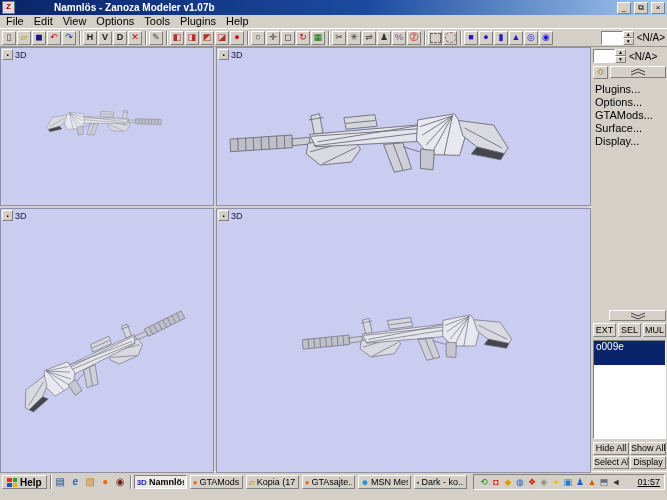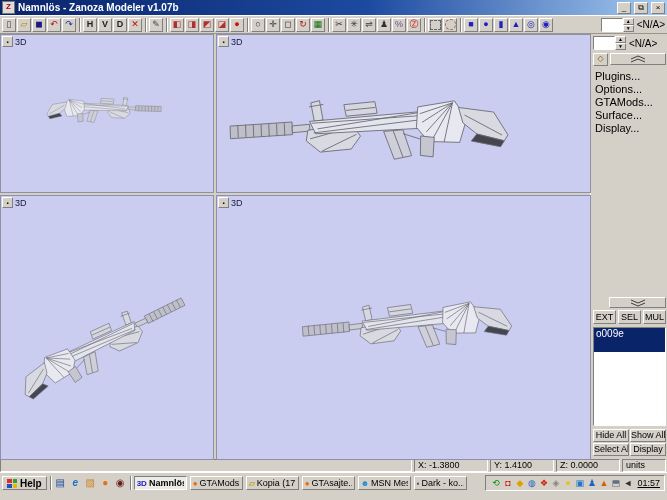--- a/index.html
+++ b/index.html
@@ -8,21 +8,21 @@
         -webkit-font-smoothing:none;cursor:default;}
   .bevel-out{border:1px solid;border-color:#ffffff #808080 #808080 #ffffff;background:#d4d0c8;}
   .bevel-in{border:1px solid;border-color:#808080 #ffffff #ffffff #808080;}
   button{font-family:"Liberation Sans",sans-serif;}
 
   
   .titlebar{height:15px;background:linear-gradient(90deg,#0a246a 0%,#1c4aa0 55%,#a6caf0 100%);
             display:flex;align-items:center;gap:3px;padding:0 2px;}
   .app-icon{width:11px;height:11px;background:#ddd;border:1px solid #777;color:#b00000;
             font-size:8px;font-weight:bold;line-height:10px;text-align:center;flex:none;}
-  .title-text{color:#fff;font-size:10px;font-weight:bold;flex:1;white-space:nowrap;overflow:hidden;}
+  .title-text{color:#fff;font-size:10px;font-weight:bold;flex:1;white-space:nowrap;overflow:hidden;margin-left:36px;}
   .win-btn{width:14px;height:12px;padding:0;font-size:8px;line-height:9px;text-align:center;color:#000;}
 
   
   .menubar{height:13px;display:flex;align-items:center;padding-left:1px;}
   .menu-item{font-size:11px;line-height:13px;padding:0 5px;color:#000;}
 
   
   .toolbar{height:17px;display:flex;align-items:center;gap:1px;padding:0 2px;
            border-top:1px solid #fff;border-bottom:1px solid #9a968e;}
   .tb-btn{width:14px;height:14px;padding:0;display:flex;align-items:center;justify-content:center;
@@ -91,35 +91,44 @@
   .ql{display:flex;gap:2px;align-items:center;flex:none;}
   .ql-btn{width:13px;height:13px;border:none;background:transparent;padding:0;font-size:10px;
           line-height:12px;text-align:center;}
   .task-btn{width:53px;height:14px;display:flex;align-items:center;gap:2px;font-size:9px;
             padding:0 2px;overflow:hidden;white-space:nowrap;flex:none;}
   .task-btn.active{border-color:#808080 #ffffff #ffffff #808080;background:#ecebe5;font-weight:bold;}
   .task-icon{font-size:8px;flex:none;font-weight:bold;}
   .task-label{overflow:hidden;text-overflow:clip;}
   .tray{margin-left:auto;height:14px;display:flex;align-items:center;gap:1px;padding:0 4px;flex:none;}
   .tray-icon{font-size:9px;width:11px;text-align:center;line-height:12px;}
-  .clock{font-size:9px;margin-left:3px;color:#000;text-decoration:underline;}
+  .clock{font-size:9px;margin-left:15px;color:#000;text-decoration:underline;}
 </style>
 </head>
 <body>
 
 <div id="root">
 
   <div class="titlebar">
     <span class="app-icon">Z</span>
     <span class="title-text">Namnlös - Zanoza Modeler v1.07b</span>
     <button class="win-btn bevel-out">_</button>
     <button class="win-btn bevel-out">⧉</button>
     <button class="win-btn bevel-out">×</button>
   </div>
 
+  <div class="menubar" id="menubar">
+      <span class="menu-item">File</span>
+      <span class="menu-item">Edit</span>
+      <span class="menu-item">View</span>
+      <span class="menu-item">Options</span>
+      <span class="menu-item">Tools</span>
+      <span class="menu-item">Plugins</span>
+      <span class="menu-item">Help</span>
+    </div>
 
   <div class="toolbar">
     <span id="tb-buttons" style="display:flex;align-items:center;gap:1px;">
         <button class="tb-btn bevel-out">
           <span style="color: rgb(64, 64, 64);">▯</span>
         </button>
         <button class="tb-btn bevel-out">
           <span style="color: rgb(184, 134, 11);">▱</span>
         </button>
         <button class="tb-btn bevel-out">
@@ -460,27 +469,20 @@
         </div>
       <div class="panel-actions" id="panel-actions">
           <button class="pa-btn bevel-out">Hide All</button>
           <button class="pa-btn bevel-out">Show All</button>
           <button class="pa-btn bevel-out">Select All</button>
           <button class="pa-btn bevel-out">Display</button>
         </div>
     </div>
   </div>
 
-  <div class="statusbar">
-    <span class="sb-field sb-spacer bevel-in"></span>
-    <span class="sb-field sb-x bevel-in">X: -1.3800</span>
-    <span class="sb-field sb-y bevel-in">Y: 1.4100</span>
-    <span class="sb-field sb-z bevel-in">Z: 0.0000</span>
-    <span class="sb-field sb-units bevel-in">units</span>
-  </div>
 
   <div class="taskbar">
     <button class="start-btn bevel-out">
       <span class="win-flag">
         <span class="wf-r"></span>
           <span class="wf-g"></span>
           <span class="wf-b"></span>
           <span class="wf-y"></span>
       </span>
       <span>Help</span>

